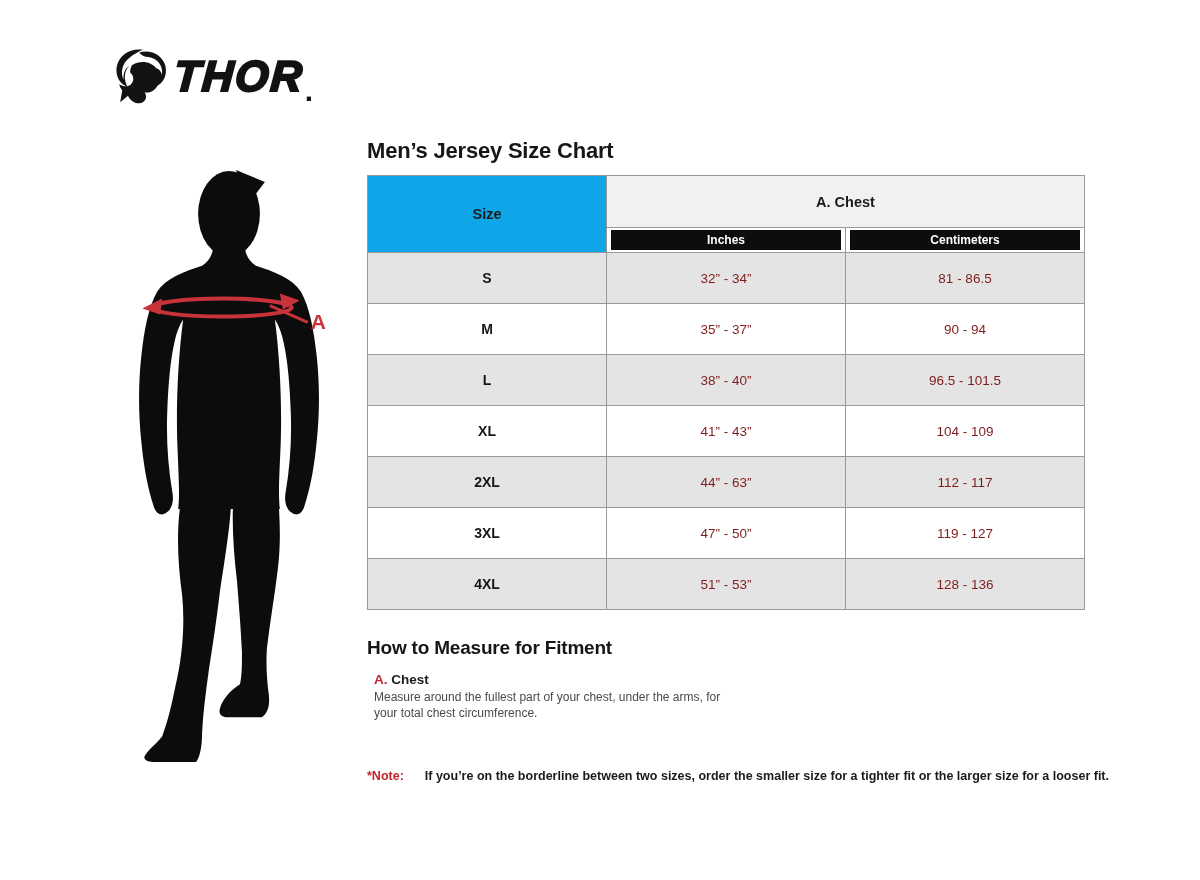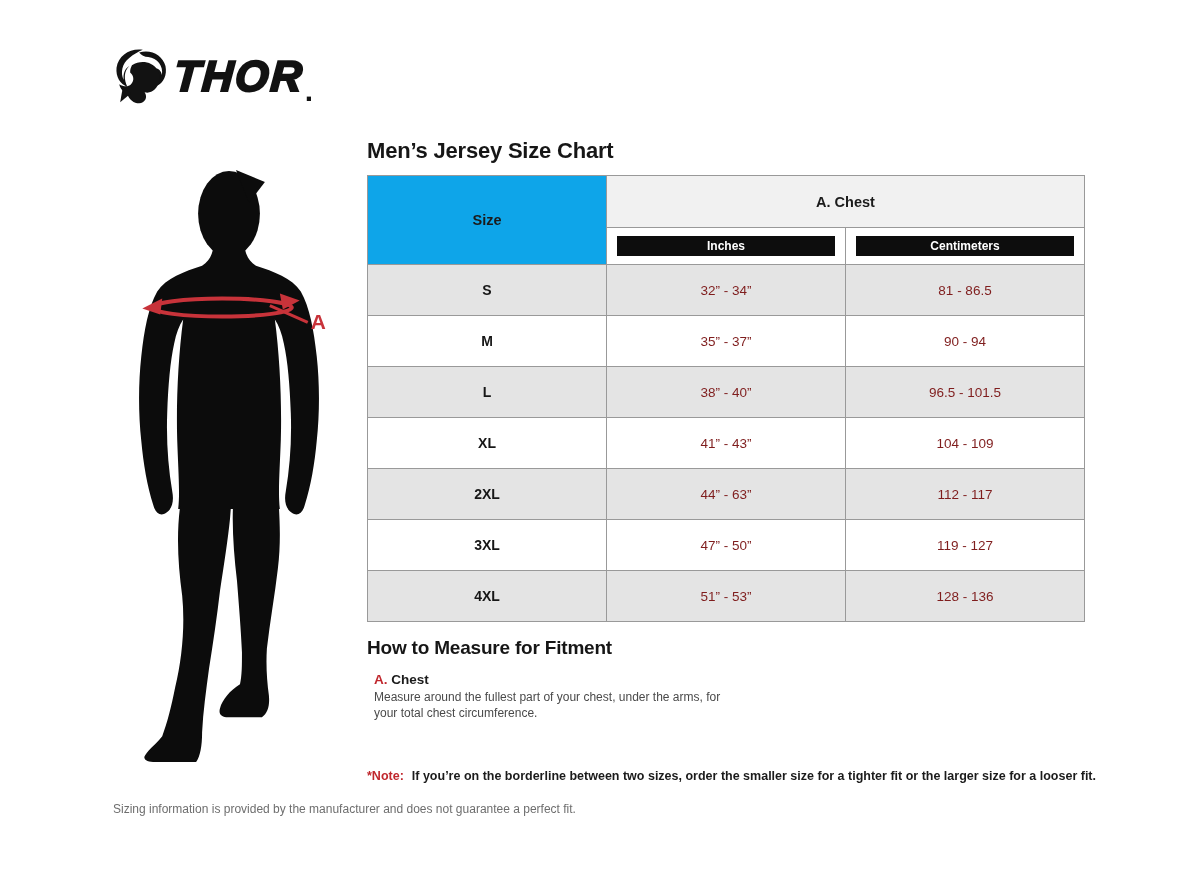--- a/index.html
+++ b/index.html
@@ -26,38 +26,38 @@
     color: #161616; letter-spacing: -0.2px; }
 
   
   .size-table { position: absolute; left: 367px; top: 175px; width: 717px;
     border-collapse: collapse; table-layout: fixed; }
   .size-table col { width: 239px; }
   .size-table th, .size-table td { border: 1px solid #999999; text-align: center; vertical-align: middle; }
   .th-size { background: #0ea5e9; font-size: 14.5px; font-weight: bold; color: #1b1b1b; }
   .th-group { background: #f1f1f1; font-size: 14.5px; font-weight: bold; color: #1b1b1b; height: 52px; }
   .sub-row { height: 20px; }
-  .th-sub { background: #ffffff; padding: 8px; border-left-color: #ffffff; border-right-color: #ffffff; border-radius: 7px; }
+  .th-sub { background: #ffffff; padding: 2px; border-left-color: #ffffff; border-right-color: #ffffff; border-radius: 7px; }
   .bar { height: 20px; margin: 0 2px; background: #0d0d0d; color: #ffffff; font-size: 12px;
     font-weight: bold; line-height: 20px; text-align: center; }
   .size-table tbody tr { height: 51px; }
   .size-table tbody tr.alt { background: #e4e4e4; }
   .td-size { font-size: 14px; font-weight: bold; color: #161616; }
   .td-val { font-size: 13.5px; color: #7f1d1d; }
 
   
   .measure-item { position: absolute; left: 374px; top: 672px; width: 365px; }
   .measure-label { font-size: 13.5px; font-weight: bold; color: #1b1b1b; }
   .red { color: #c0272d; }
   .measure-desc { font-size: 12px; color: #4a4a4a; line-height: 1.32; margin-top: 3px; }
 
   
   .note { position: absolute; left: 367px; top: 769px; font-size: 12.5px; font-weight: bold;
     white-space: nowrap; }
-  .note-label { margin-right: 8px; }
+  .note-label { margin-right: 21px; }
   .note-text { color: #1b1b1b; }
 
   
   .footer { position: absolute; left: 113px; top: 801px; font-size: 12px; color: #6e6e6e;
     line-height: 1.35; }
 </style>
 </head>
 <body>
 
 <div class="page">
@@ -161,16 +161,15 @@
       <span>Chest</span>
     </div>
     <p class="measure-desc">Measure around the fullest part of your chest, under the arms, for your total chest circumference.</p>
   </div>
 
   <div class="note">
     <span class="note-label red">*Note:</span><span class="note-text">If you’re on the borderline between two sizes, order the smaller size for a tighter fit or the larger size for a looser fit.</span>
   </div>
 
   <div class="footer">
-    <div>Sizing information is provided by the manufacturer and does not guarantee a perfect fit.</div>
   </div>
 
 </div>
 
 </body></html>

